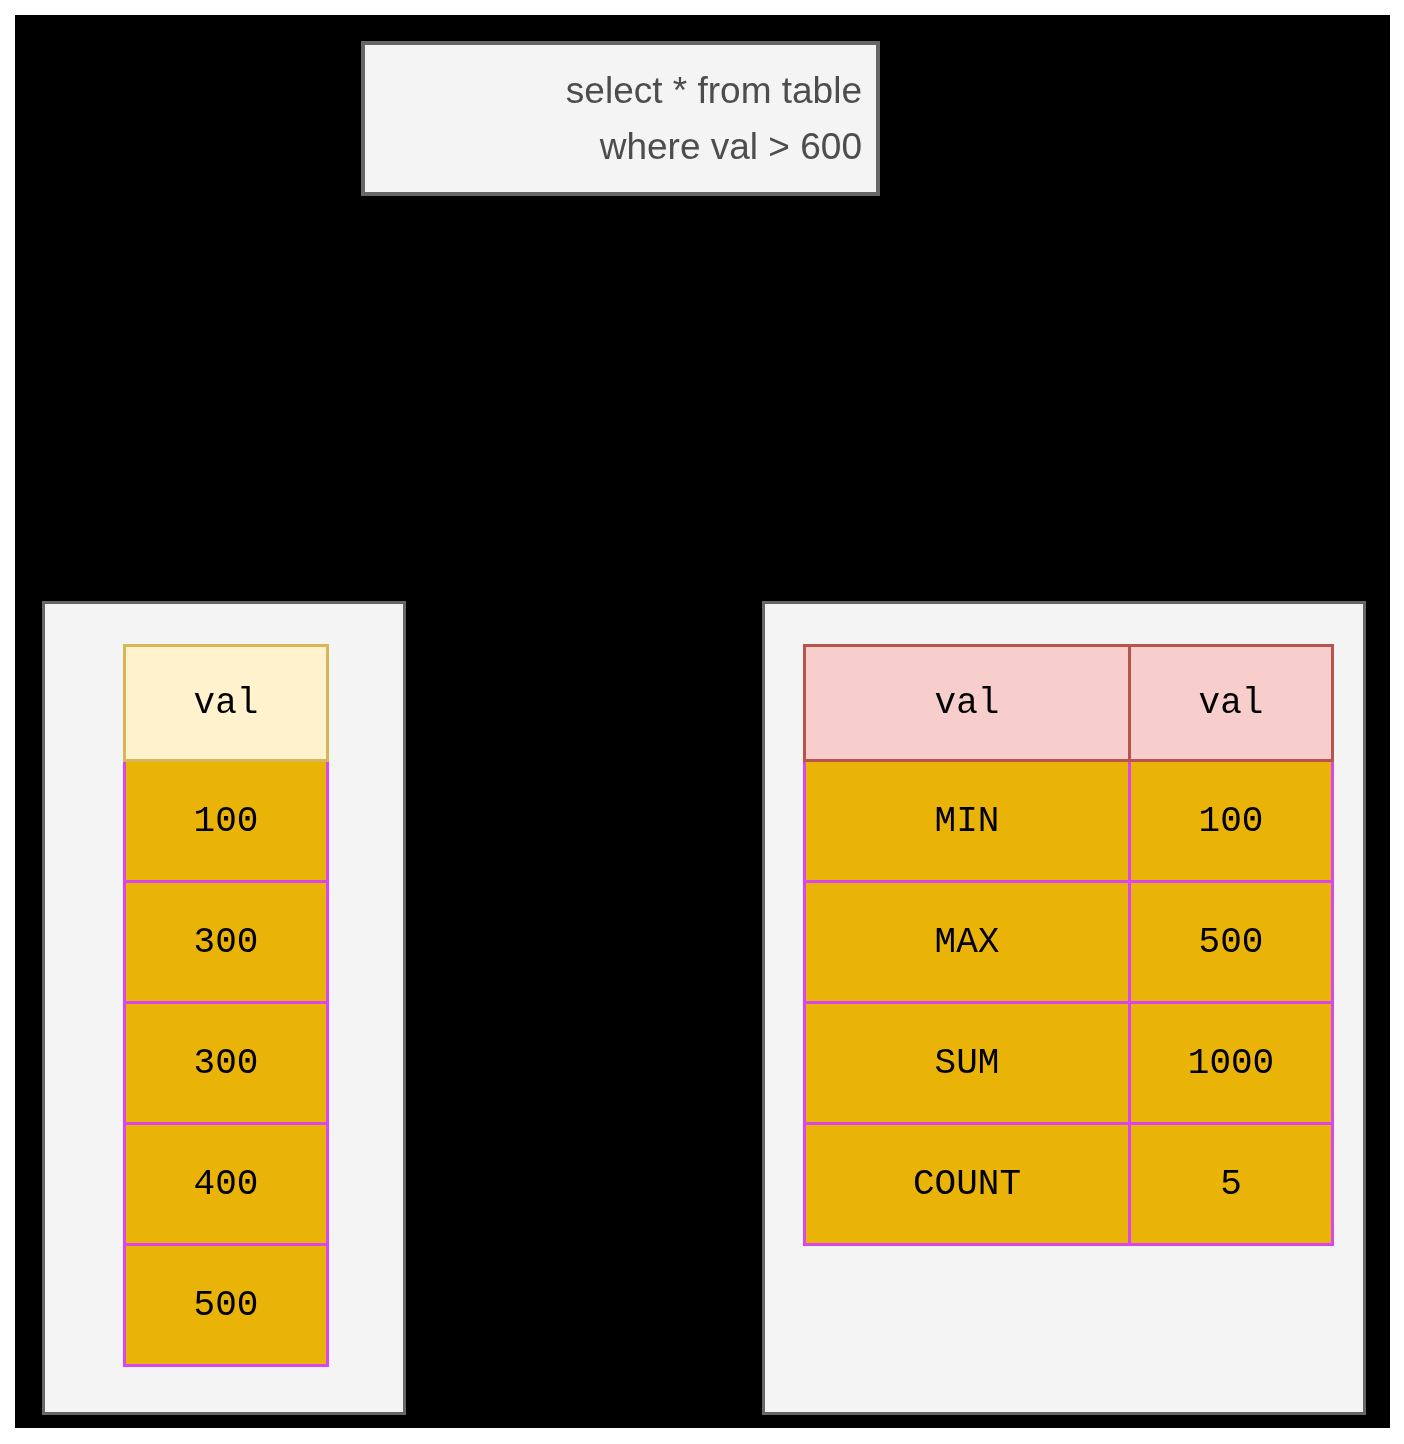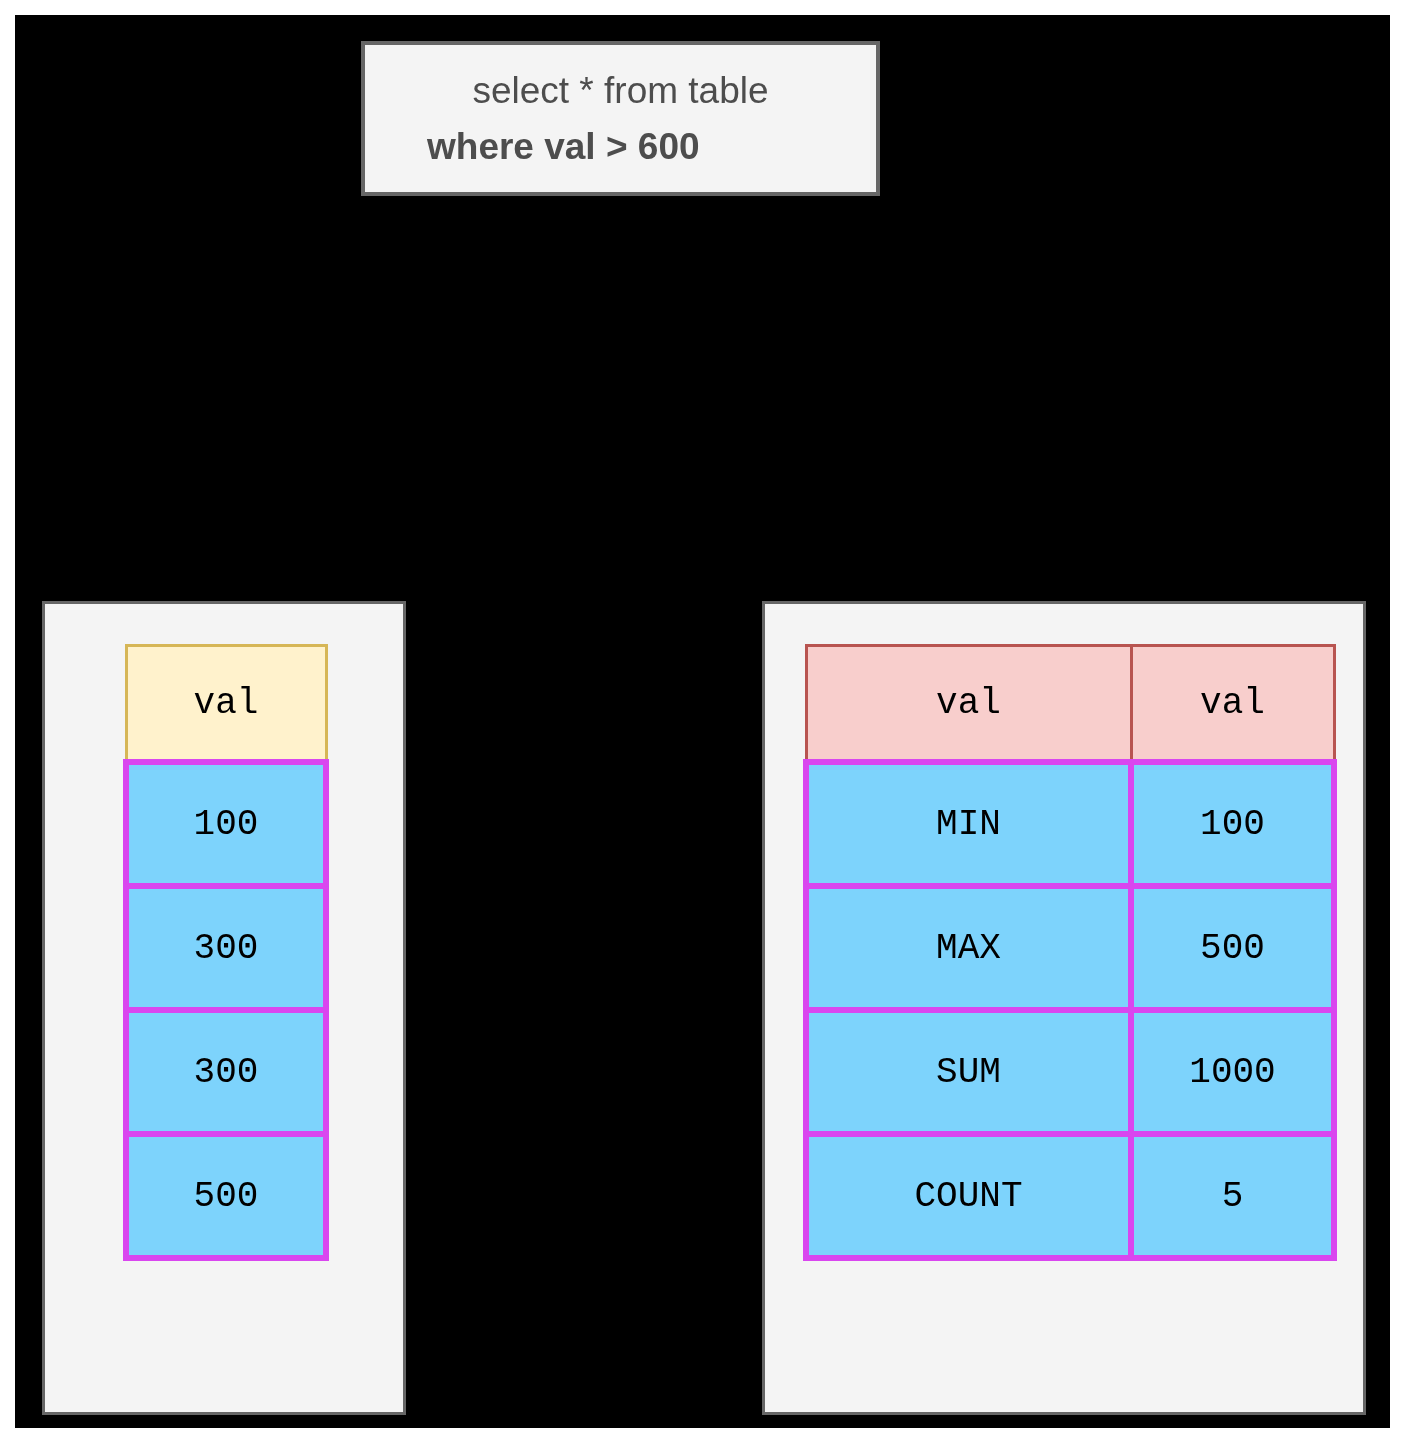--- a/index.html
+++ b/index.html
@@ -38,22 +38,22 @@
     flex-direction: column;
     justify-content: center;
     padding: 0 14px;
   }
   .sql-line {
     color: #4d4d4d;
     font-size: 37px;
     line-height: 56px;
     white-space: pre;
   }
-  .sql-line.l1 { text-align: center; }
-  .sql-line.l2 { text-align: left; padding-left: 48px; font-weight: bold; }
+  .sql-line.l1 { text-align: right; }
+  .sql-line.l2 { text-align: right; padding-left: 48px; }
 
   
   .panel {
     position: absolute;
     background: #f4f4f4;
     border: 3px solid #666666;
     box-sizing: border-box;
   }
   #left-panel {
     left: 27px;
@@ -69,22 +69,22 @@
   }
 
   
   .db-table {
     position: absolute;
     border-collapse: collapse;
     table-layout: fixed;
     font-family: Liberation Mono, monospace;
   }
   .db-table td {
-    border: 6px solid #d946ef;
-    background: #7dd3fc;
+    border: 3px solid #d946ef;
+    background: #eab308;
     text-align: center;
     vertical-align: middle;
     font-size: 36px;
     color: #000000;
     height: 118px;
     padding: 0;
   }
   .db-table td.hdr-yellow {
     background: #fff2cc;
     border: 3px solid #d6b656;
@@ -128,20 +128,23 @@
         <tr>
           <td>100</td>
         </tr>
         <tr>
           <td>300</td>
         </tr>
         <tr>
           <td>300</td>
         </tr>
         <tr>
+          <td>400</td>
+        </tr>
+        <tr>
           <td>500</td>
         </tr>
       </tbody>
     </table>
   </div>
 
   <div class="panel" id="right-panel">
     <table class="db-table" id="right-table">
       <colgroup>
           <col class="c1">

